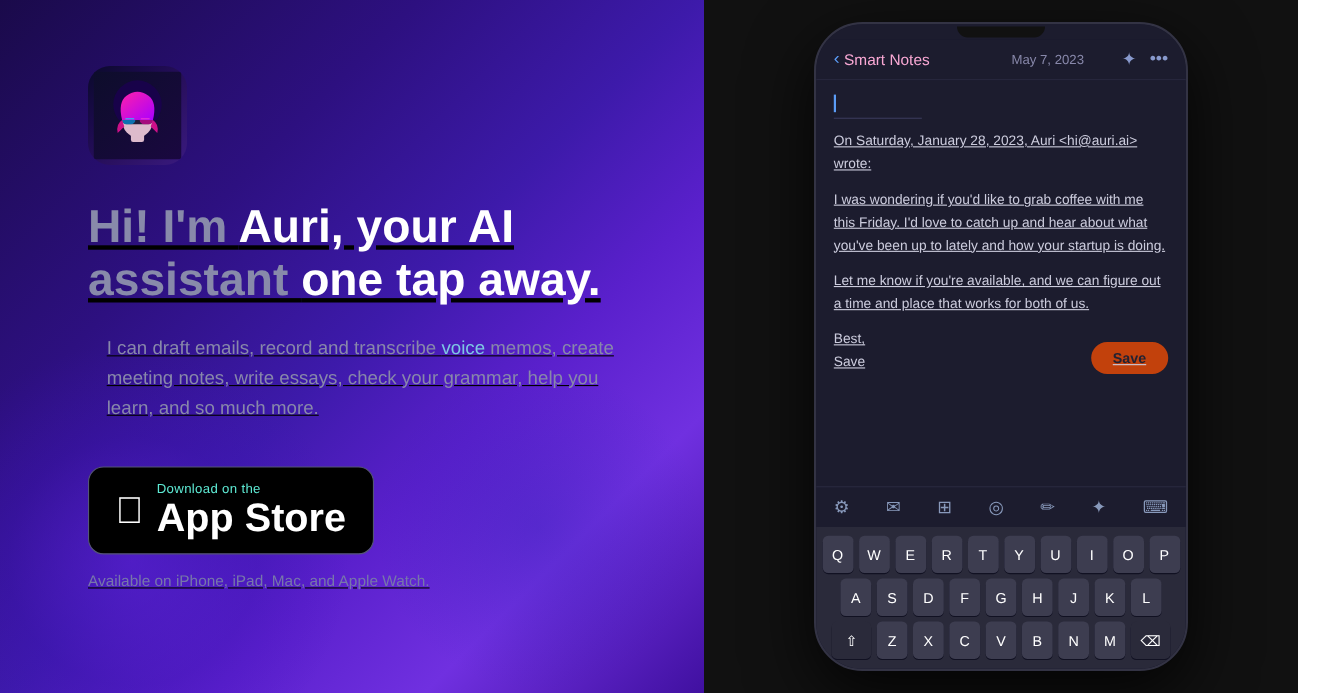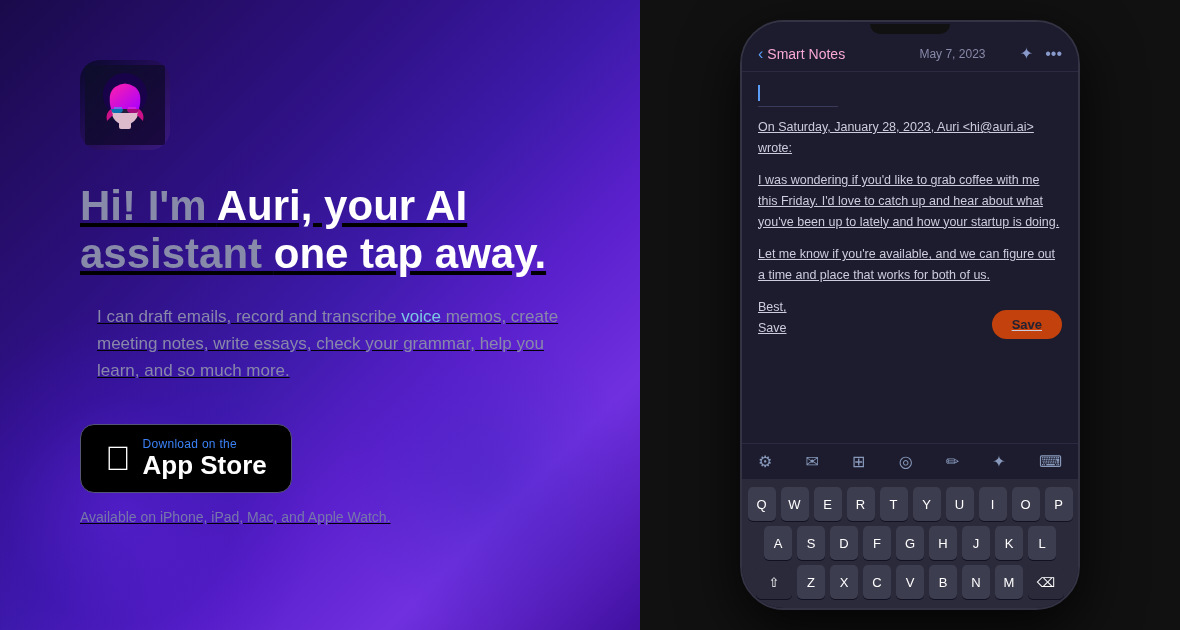--- a/index.html
+++ b/index.html
@@ -129,26 +129,26 @@
     }
 
     .btn-text-group {
       display: flex;
       flex-direction: column;
     }
 
     .btn-top-text {
       font-size: 12px;
       font-weight: 400;
-      color: #3b82f6;
+      color: #5eead4;
       letter-spacing: 0.3px;
     }
 
     .btn-bottom-text {
-      font-size: 26px;
+      font-size: 36px;
       font-weight: 600;
       color: white;
       line-height: 1.1;
     }
 
     .available-text {
       position: relative;
       z-index: 1;
       font-size: 14px;
       color: #7777aa;

